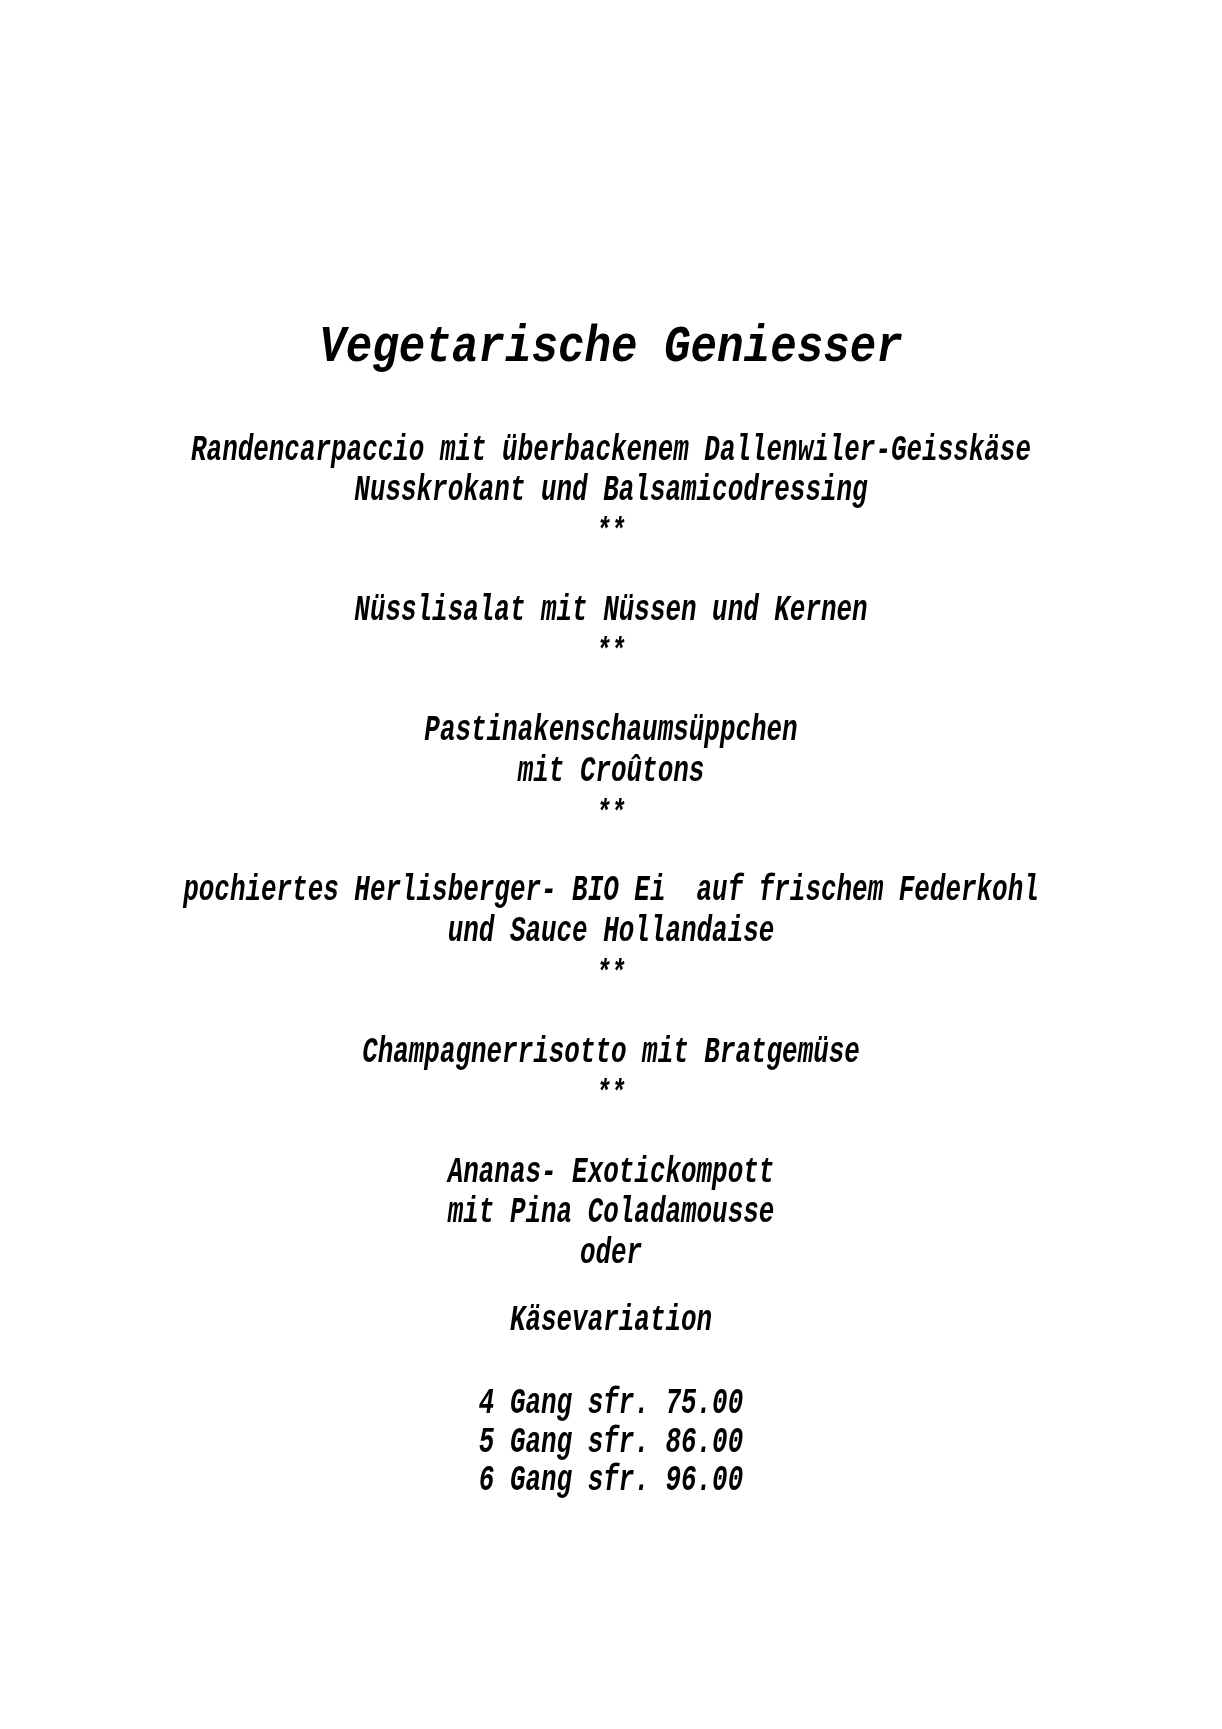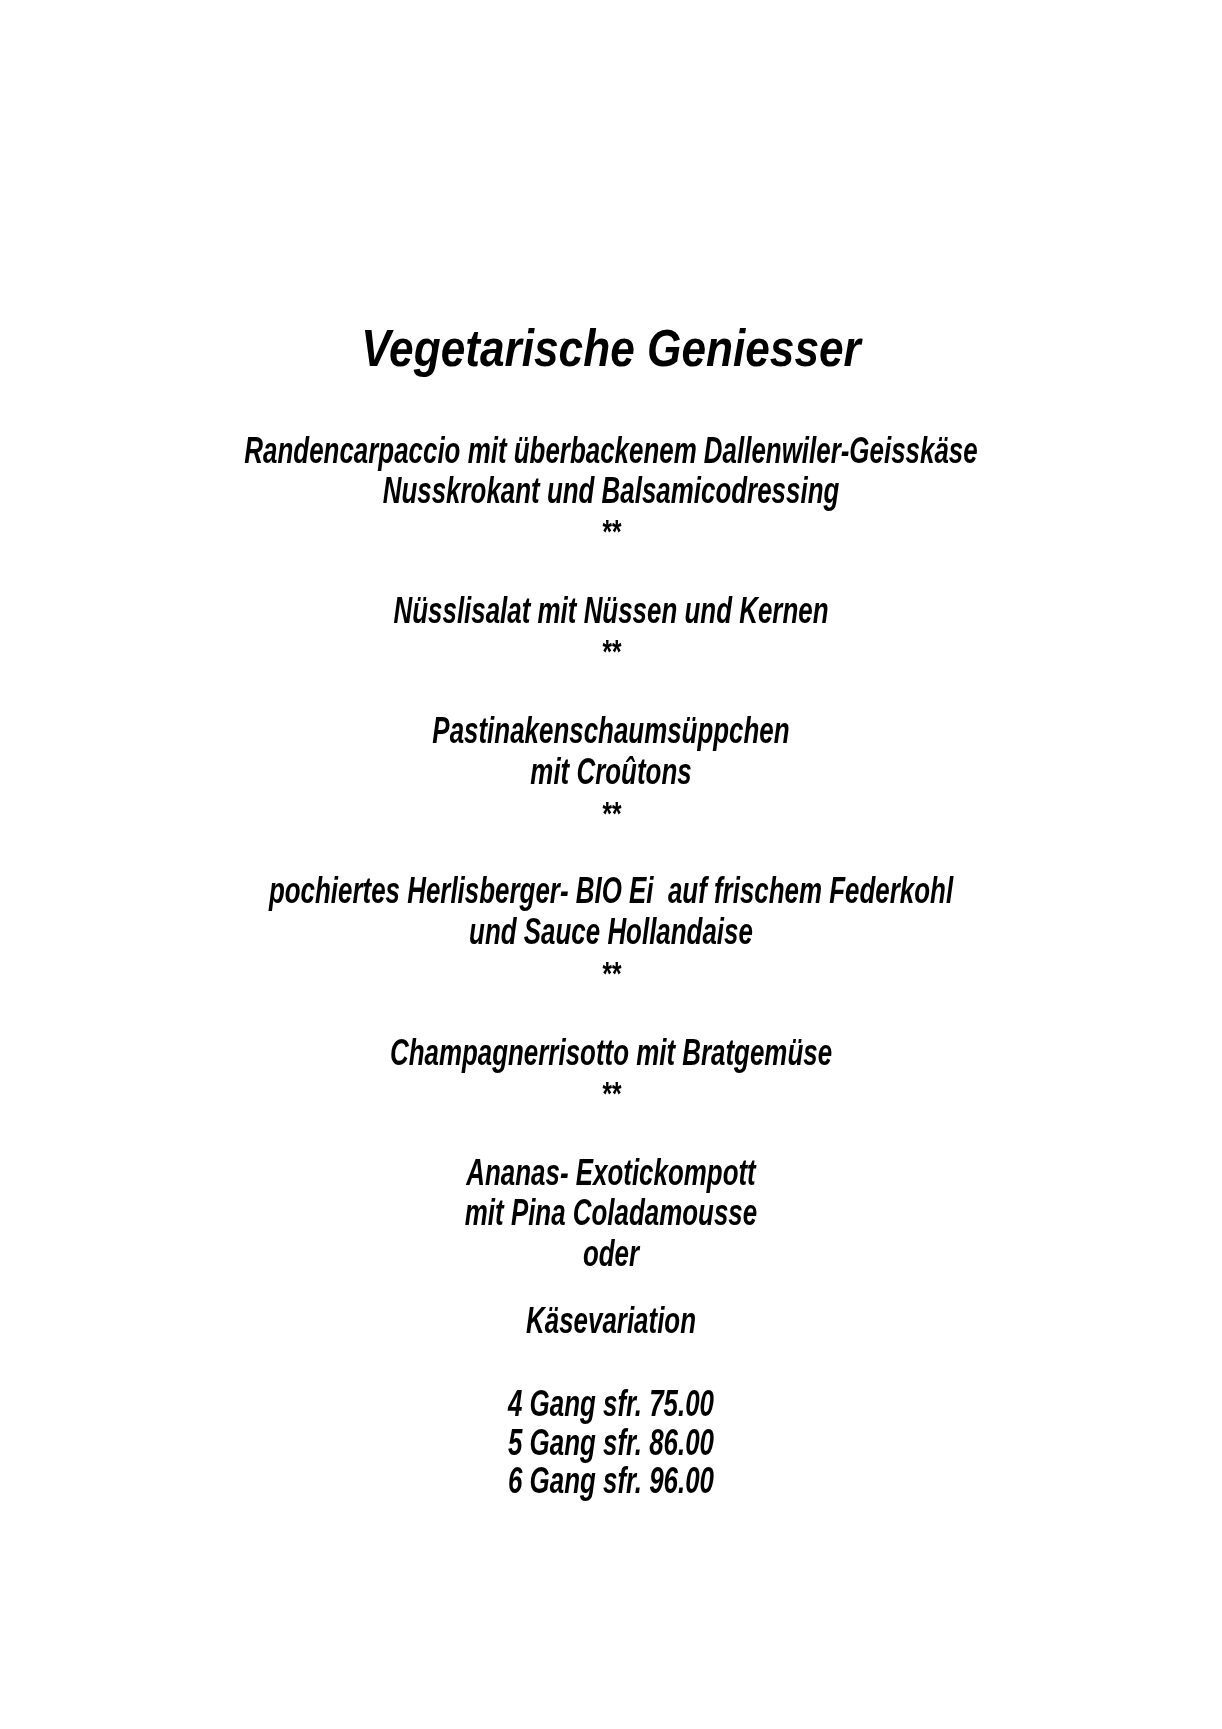--- a/index.html
+++ b/index.html
@@ -4,21 +4,21 @@
 <style>
   * { margin: 0; padding: 0; box-sizing: border-box; }
   html, body { background: #e8e8e8; }
   .page {
     position: relative;
     width: 1222px;
     height: 1729px;
     margin: 0 auto;
     background: #ffffff;
     overflow: hidden;
-    font-family: Liberation Sans, sans-serif;
+    font-family: Liberation Mono, monospace;
     color: #000000;
   }
   .line {
     position: absolute;
     left: 0;
     width: 100%;
     text-align: center;
     white-space: pre;
     font-style: italic;
     font-weight: bold;

